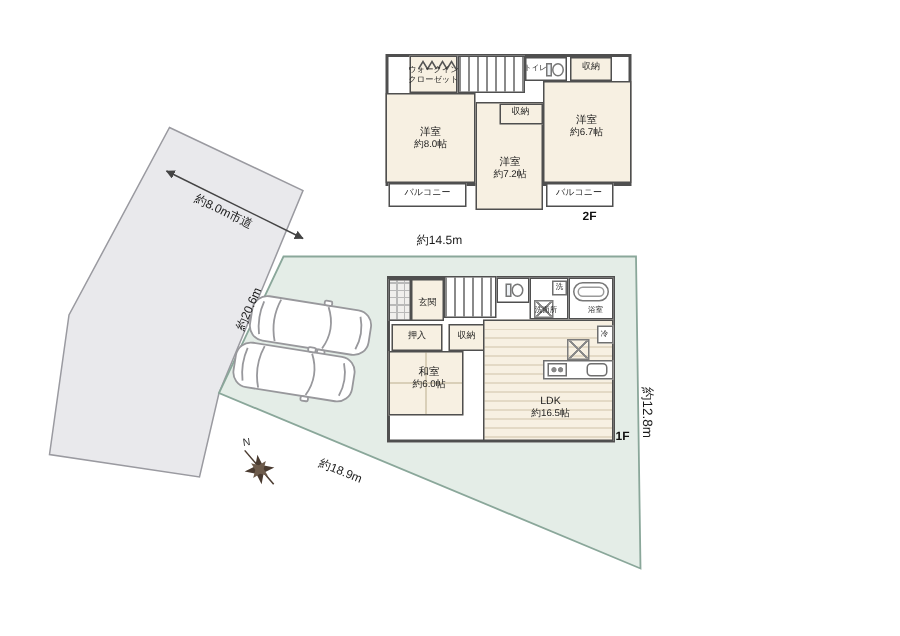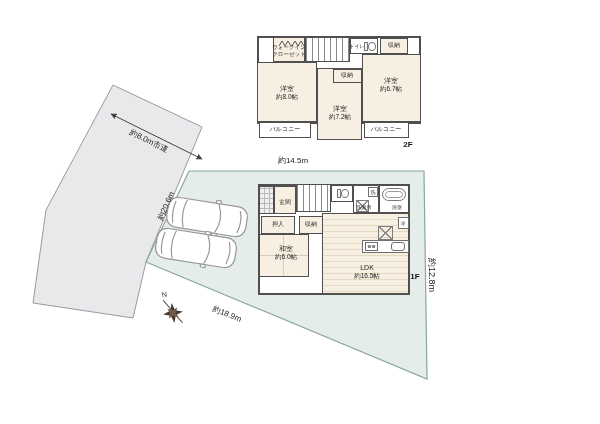--- a/index.html
+++ b/index.html
@@ -119,21 +119,21 @@
   <div class="lbl" style="left:340px;top:113px">
     <span>洋室</span>
       <span class="sz">約7.2帖</span>
   </div>
   <div class="lbl" style="left:391px;top:85px">
     <span>洋室</span>
       <span class="sz">約6.7帖</span>
   </div>
   <div class="lbl small" style="left:285px;top:130px">バルコニー</div>
   <div class="lbl small" style="left:386px;top:130px">バルコニー</div>
-  <div class="floor-tag" style="left:408px;top:144px">2F</div>
+  <div class="floor-tag" style="left:393px;top:144px">2F</div>
 
   <div class="plan-back" style="left:258px;top:184px;width:152px;height:111px"></div>
 
   <div class="room tile" style="left:259px;top:186px;width:15px;height:28px;border-width:1px"></div>
   <div class="room" style="left:274px;top:186px;width:22px;height:28px"></div>
   <div class="room white stairs" style="left:296px;top:184px;width:35px;height:28px"></div>
   <div class="room white" style="left:331px;top:185px;width:22px;height:17px">
     <div class="wc-tank" style="left:5px;top:3px;width:4px;height:9px"></div>
     <div class="wc-bowl" style="left:9px;top:3px;width:8px;height:9px"></div>
   </div>
@@ -165,21 +165,21 @@
       <span class="sz">約6.0帖</span>
   </div>
   <div class="lbl" style="left:367px;top:272px">
     <span>LDK</span>
       <span class="sz">約16.5帖</span>
   </div>
   <div class="lbl micro" style="left:364px;top:207px">洗面所</div>
   <div class="lbl micro" style="left:373px;top:192px">洗</div>
   <div class="lbl micro" style="left:397px;top:207px">浴室</div>
   <div class="lbl micro" style="left:403px;top:223px">冷</div>
-  <div class="floor-tag" style="left:415px;top:276px">1F</div>
+  <div class="floor-tag" style="left:415px;top:291px">1F</div>
 
   <div class="dim" style="left:149px;top:141px;transform:translate(-50%,-50%) rotate(26deg)">約8.0m市道</div>
   <div class="dim" style="left:166px;top:206px;transform:translate(-50%,-50%) rotate(-66deg)">約20.6m</div>
   <div class="dim" style="left:293px;top:160px;transform:translate(-50%,-50%)">約14.5m</div>
   <div class="dim" style="left:431px;top:275px;font-size:9px;transform:translate(-50%,-50%) rotate(90deg)">約12.8m</div>
   <div class="dim" style="left:227px;top:314px;transform:translate(-50%,-50%) rotate(22deg)">約18.9m</div>
 
 </div>
 
 </body></html>

